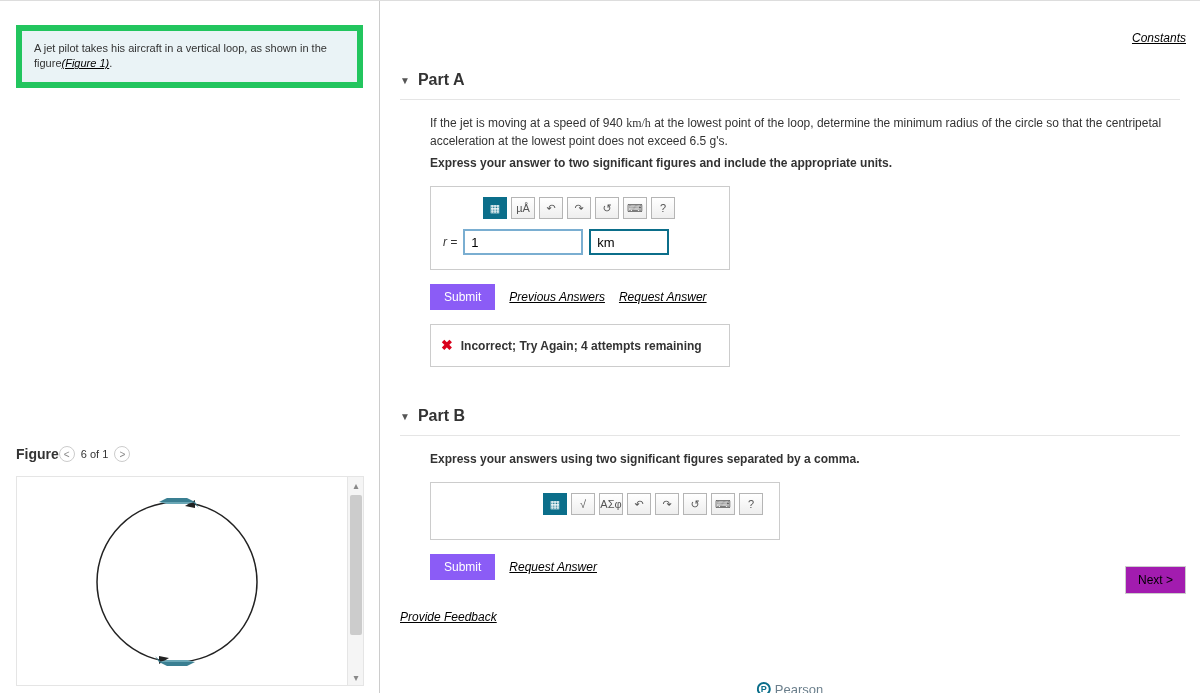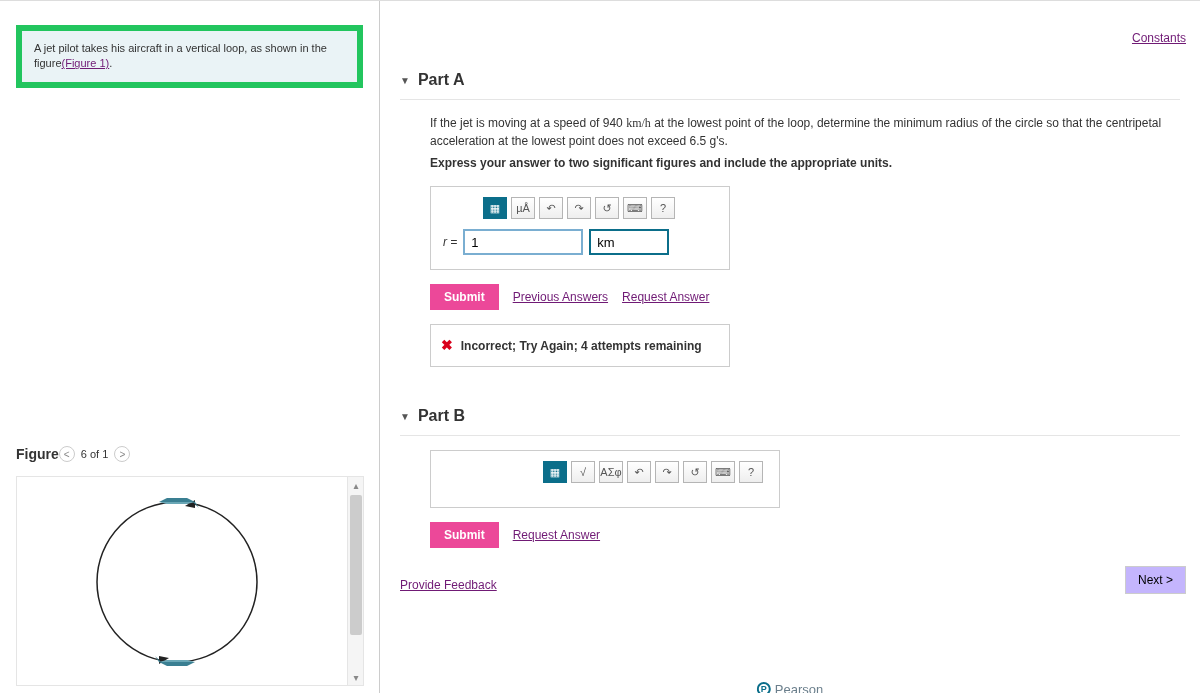--- a/index.html
+++ b/index.html
@@ -23,21 +23,21 @@
     border-right: 1px solid #ccc;
   }
   .intro-box {
     margin: 24px 16px 0 16px;
     background: #eaf3f6;
     border: 6px solid #22c55e;
     padding: 10px 12px;
     font-size: 11px;
     line-height: 1.4;
   }
-  .link { color: #701a75; text-decoration: underline; cursor: pointer; }
+  .link { color: #000000; text-decoration: underline; cursor: pointer; font-style: italic; }
   .figure-header {
     position: absolute;
     left: 16px; top: 445px;
     width: 348px;
     display: flex;
     justify-content: flex-start;
     align-items: center;
   }
   .figure-header h3 { margin: 0; font-size: 14px; font-weight: bold; }
   .figure-nav { display: flex; align-items: center; gap: 6px; font-size: 11px; }
@@ -124,22 +124,22 @@
     height: 26px; padding: 2px 6px;
     font-size: 13px;
   }
   .unit-input {
     border: 2px solid #0b6e8a;
     height: 26px; padding: 2px 6px;
     font-size: 13px;
   }
   .submit-row { margin-top: 14px; display: flex; align-items: center; gap: 14px; }
   .submit-btn {
-    background: #ec4899; color: #fff; border: none;
-    padding: 6px 14px; font-size: 12px; font-weight: bold;
+    background: #8b5cf6; color: #fff; border: none;
+    padding: 6px 14px; font-size: 12px; font-weight: normal;
   }
   .feedback-box {
     margin-top: 14px;
     border: 1px solid #ccc;
     width: 300px;
     padding: 10px;
     display: flex; align-items: center; gap: 8px;
     font-weight: bold;
     font-size: 12px;
   }
@@ -165,21 +165,21 @@
   .unit-fixed { font-size: 13px; padding-left: 6px; }
   #partA { margin-top: 60px; }
   #partB { margin-top: 30px; }
   .provide-feedback {
     margin: 30px 20px 0 20px;
     display: block;
   }
   .next-btn {
     position: absolute;
     right: 14px; bottom: 100px;
-    background: #c4b5fd; border: 1px solid #ccc;
+    background: #a21caf; border: 1px solid #ccc;
     padding: 6px 12px; font-size: 12px;
   }
   .pearson-footer {
     position: absolute;
     left: 50%; bottom: -2px; transform: translateX(-50%);
     color: #6b7f8c; font-size: 13px;
     display: flex; align-items: center; gap: 4px;
     overflow: hidden; height: 14px;
   }
   .pearson-logo {
@@ -279,20 +279,21 @@
         </div>
       </div>
     </div>
 
     <div id="partB" class="part">
       <div class="part-header">
         <span class="caret">▼</span>
         <span class="part-title">Part B</span>
       </div>
       <div class="part-body">
+        <div class="instruct">Express your answers using two significant figures separated by a comma.</div>
 
         <div class="answer-outer-b">
           <div class="toolbar-b">
             <div class="tb-btn tb-primary">▦</div>
             <div class="tb-btn">√</div>
             <div class="tb-btn">ΑΣφ</div>
             <div class="tb-btn">↶</div>
             <div class="tb-btn">↷</div>
             <div class="tb-btn">↺</div>
             <div class="tb-btn">⌨</div>

